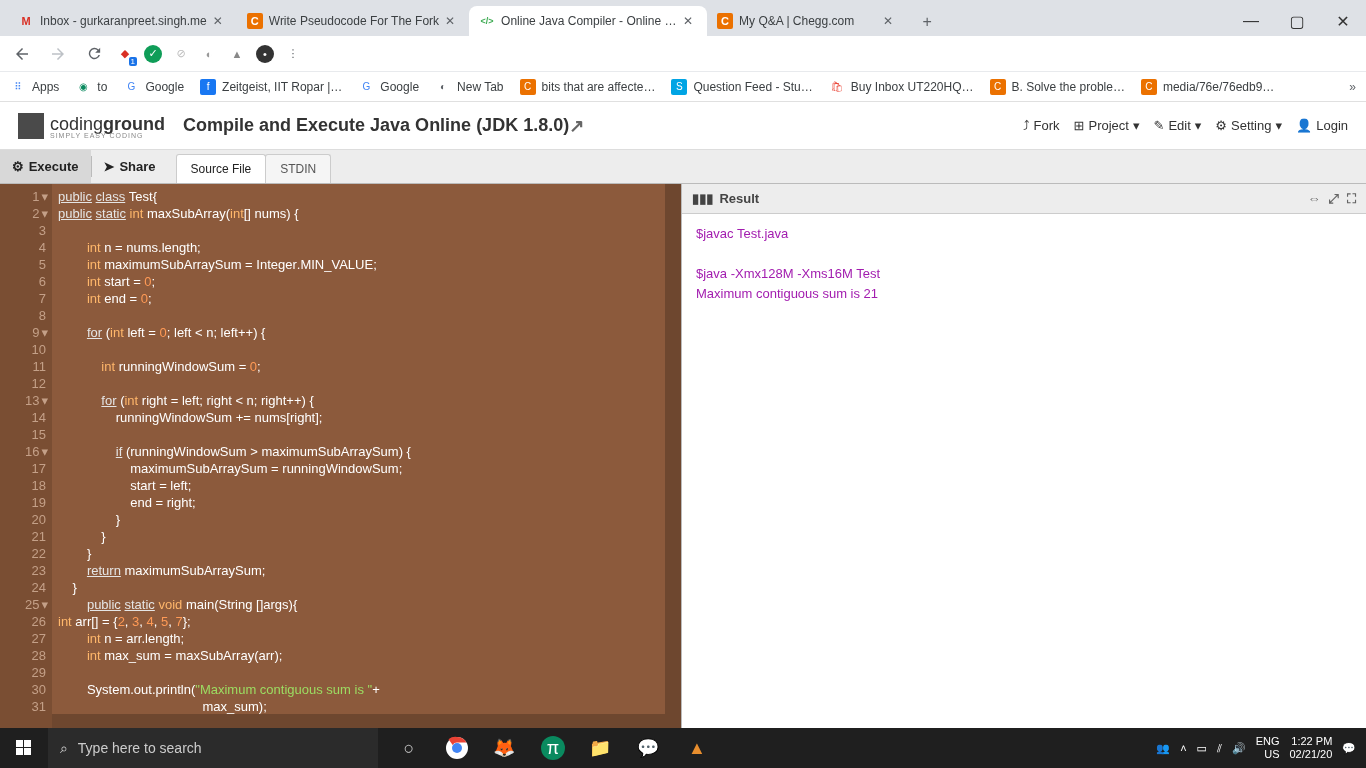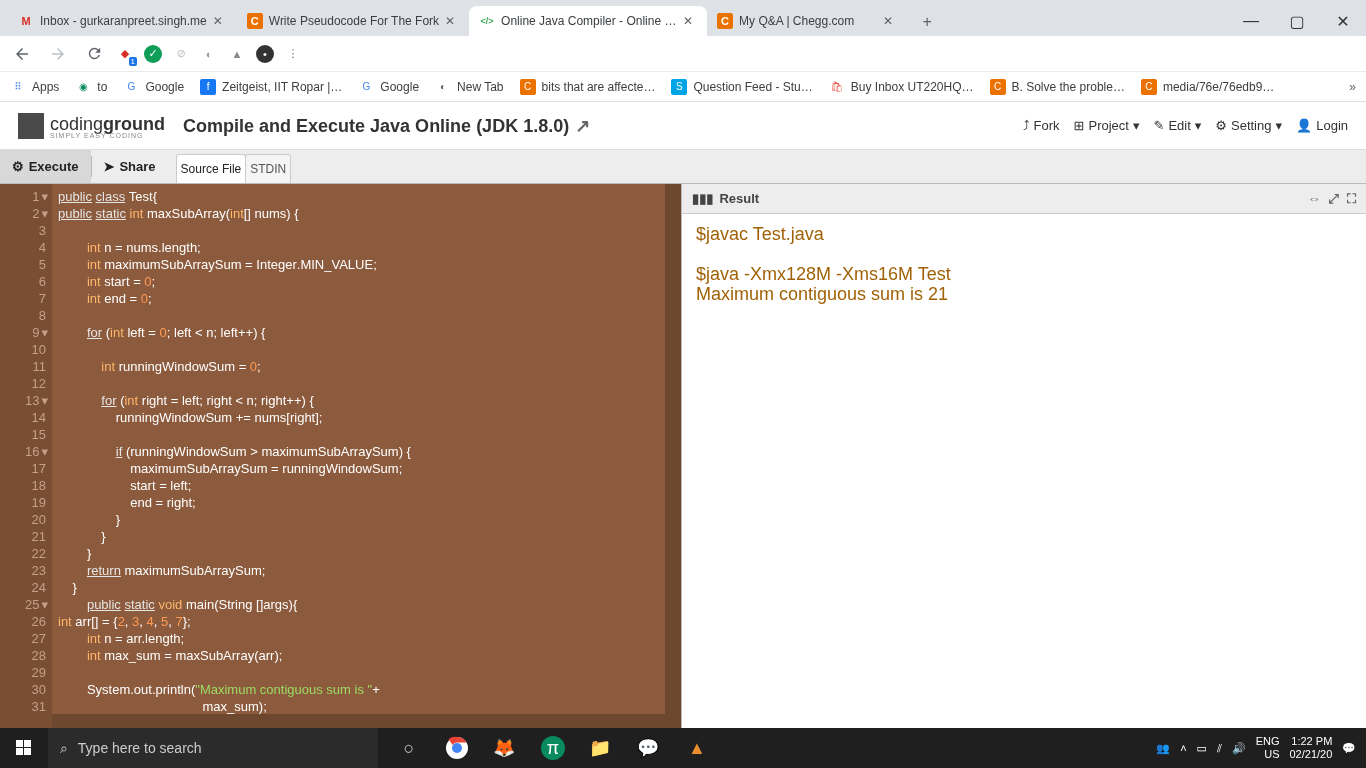--- a/index.html
+++ b/index.html
@@ -34,51 +34,51 @@
 .bm { display: flex; align-items: center; gap: 6px; cursor: pointer; white-space: nowrap; }
 .bm .favicon { width: 16px; height: 16px; display: inline-flex; align-items: center; justify-content: center; font-size: 10px; }
 
 
 .pagehdr { height: 48px; display: flex; align-items: center; padding: 0 18px; border-bottom: 1px solid #ddd; }
 .logo { display: flex; align-items: flex-end; gap: 6px; }
 .logo .ic { width: 26px; height: 26px; background: #4a4a4a; position: relative; }
 .logo .txt { font-size: 18px; font-weight: 400; color: #333; }
 .logo .txt b { font-weight: 700; }
 .logo .sub { font-size: 7px; letter-spacing: 1px; color: #888; display: block; margin-top: -3px; }
-.pagetitle { margin-left: 18px; font-size: 18px; font-weight: 600; color: #333; display: flex; align-items: flex-end; gap: 6px; }
+.pagetitle { margin-left: 18px; font-size: 18px; font-weight: 600; color: #333; display: flex; align-items: center; }
 .hdr-right { margin-left: auto; display: flex; gap: 14px; font-size: 13px; color: #333; }
 .hdr-item { display: flex; align-items: center; gap: 4px; cursor: pointer; }
 
 
 .tbrow { height: 34px; display: flex; align-items: stretch; border-bottom: 1px solid #bbb; background:#ededed; }
 .tb-btn { display: flex; align-items: center; gap: 5px; padding: 0 12px; font-size: 13px; font-weight: 600; color: #222; cursor: pointer; }
 .tb-btn.execute { background: #d8d8d8; }
 .tb-sep { width: 1px; background: #bbb; margin: 6px 0; }
 .file-tabs { display: flex; align-items: flex-end; margin-left: 8px; }
-.ftab { padding: 7px 4px; font-size: 12px; color: #555; border: 1px solid #ccc; border-bottom: none; background: #f5f5f5; cursor: pointer; border-radius: 3px 3px 0 0; margin-right: -1px; }
+.ftab { padding: 7px 14px; font-size: 12px; color: #555; border: 1px solid #ccc; border-bottom: none; background: #f5f5f5; cursor: pointer; border-radius: 3px 3px 0 0; margin-right: -1px; }
 .ftab.active { background: #fff; color: #222; font-weight: 500; }
 
 
 .split { display: flex; height: calc(768px - 36px - 36px - 30px - 48px - 34px - 40px); }
 .editor-pane { width: 681px; background: #8c5a3c; position: relative; display: flex; font-family: Consolas, monospace; font-size: 13px; }
 .gutter { width: 52px; background: #7a4e33; color: #c4a088; text-align: right; padding: 4px 6px 0 0; line-height: 17px; user-select: none; }
 .code { flex: 1; padding: 4px 6px 0 6px; line-height: 17px; color: #fff; white-space: pre; overflow: hidden; position:relative; }
 .code .kw { color: #e5e5e5; text-decoration: underline; }
 .code .type { color: #ffb76b; }
 .code .fn { color: #fff; font-weight: 500; }
 .code .num { color: #ff9a56; }
 .code .str { color: #9cdc62; }
 .fold { color: #c4a088; position: relative; left: 2px; }
 .scroll-v { position: absolute; right: 0; top: 0; width: 16px; height: 100%; background: #6e472f; }
 .scroll-h { position: absolute; left: 52px; right: 16px; bottom: 0; height: 14px; background: #6e472f; }
 
 .result-pane { flex: 1; background: #fff; border-left: 1px solid #bbb; display: flex; flex-direction: column; }
 .result-hdr { height: 30px; background: #ededed; border-bottom: 1px solid #ccc; display: flex; align-items: center; padding: 0 10px; font-size: 13px; font-weight: 600; color: #444; }
 .result-hdr .r-icons { margin-left: auto; display: flex; gap: 8px; color:#666; }
-.result-body { flex: 1; padding: 10px 14px; font-family: Consolas, monospace; font-size: 18px; color: #a16207; line-height: 20px; white-space: pre; }
+.result-body { flex: 1; padding: 10px 14px; font-family: Consolas, monospace; font-size: 13px; color: #a21caf; line-height: 20px; white-space: pre; }
 
 
 .taskbar { position: absolute; bottom: 0; left: 0; right: 0; height: 40px; background: #1f1f1f; display: flex; align-items: center; color: #fff; }
 .start { width: 48px; height: 40px; display: flex; align-items: center; justify-content: center; cursor: pointer; }
 .search-box { width: 330px; height: 40px; background: #2b2b2b; display: flex; align-items: center; padding: 0 12px; gap: 10px; color: #ccc; font-size: 14px; }
 .task-icons { display: flex; gap: 2px; margin-left: 8px; }
 .tb-ico { width: 46px; height: 40px; display: flex; align-items: center; justify-content: center; cursor: pointer; font-size:18px; }
 .tray { margin-left: auto; display: flex; align-items: center; gap: 10px; padding: 0 10px; font-size: 11px; color: #fff; }
 .tray .clock { text-align: right; line-height: 13px; }
 

